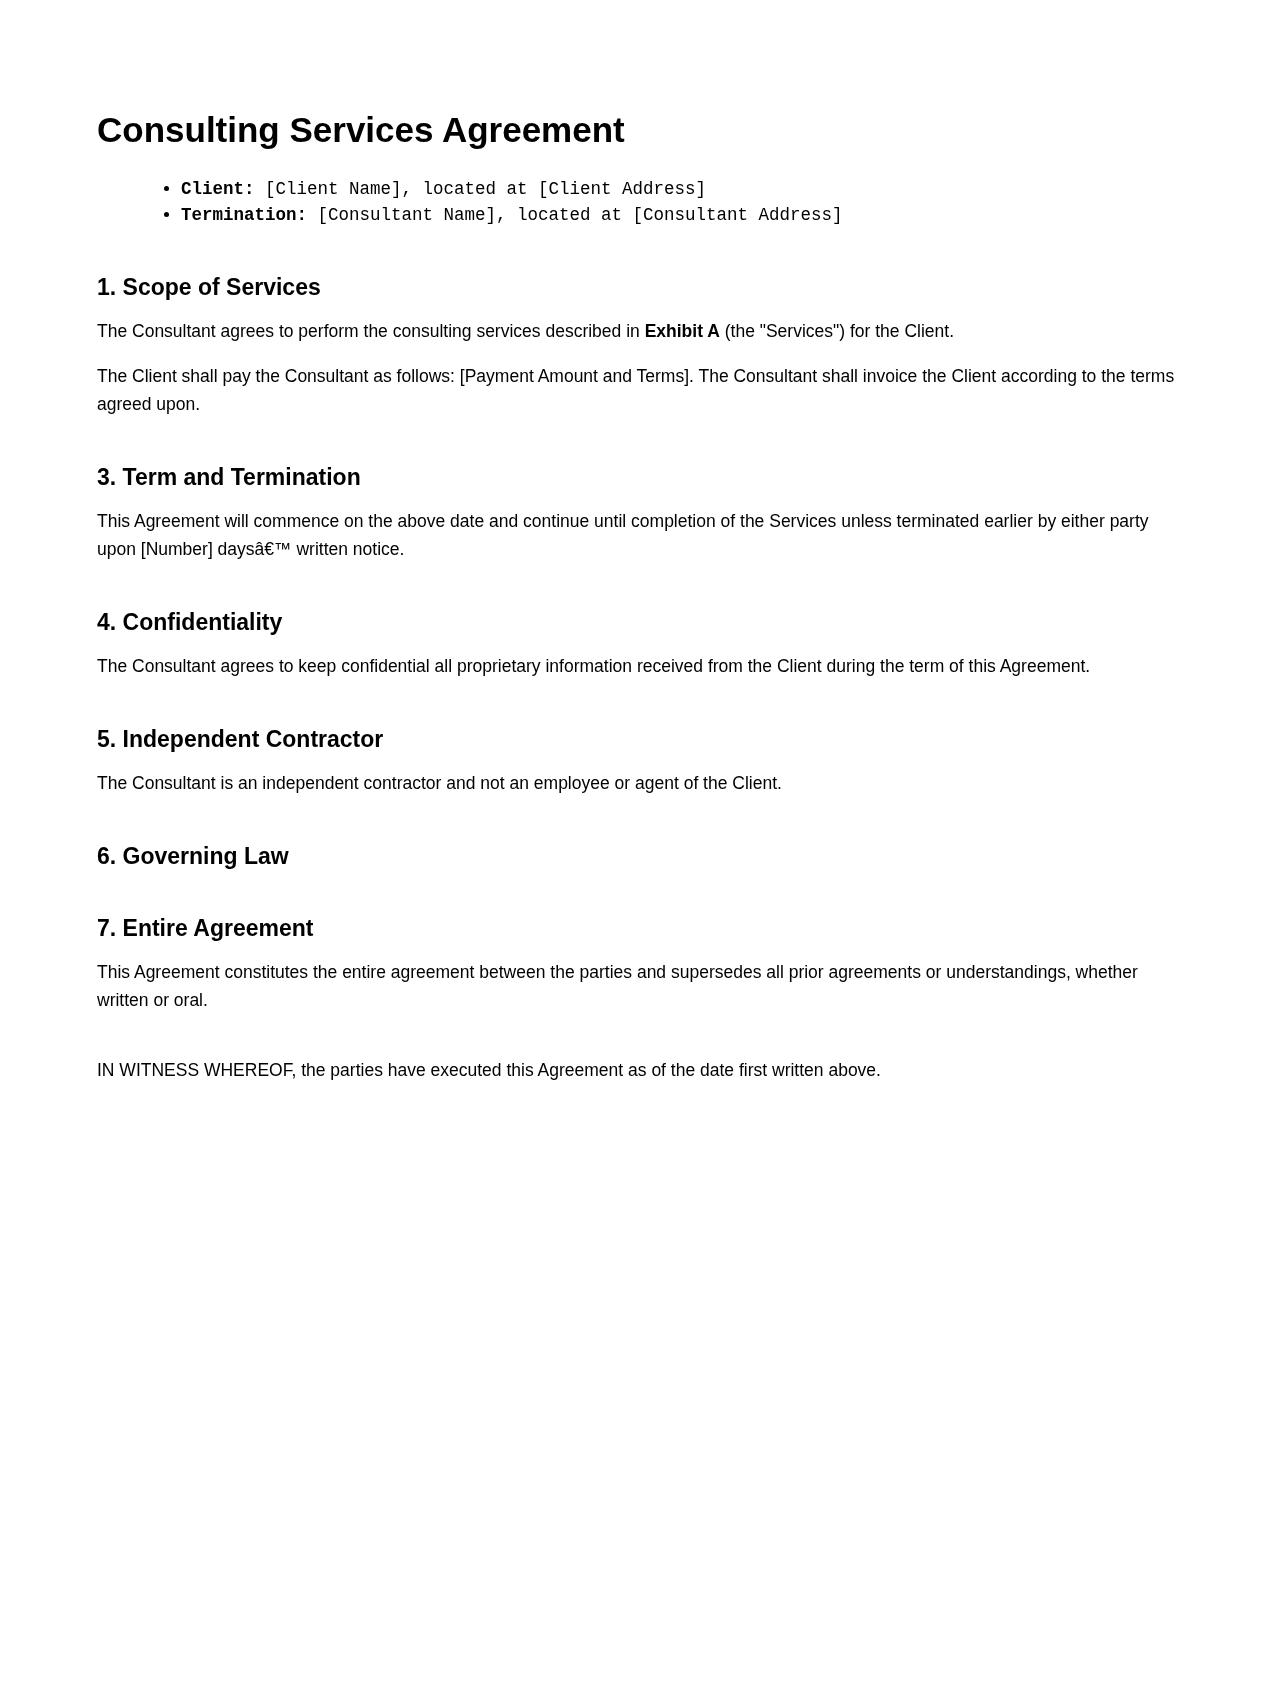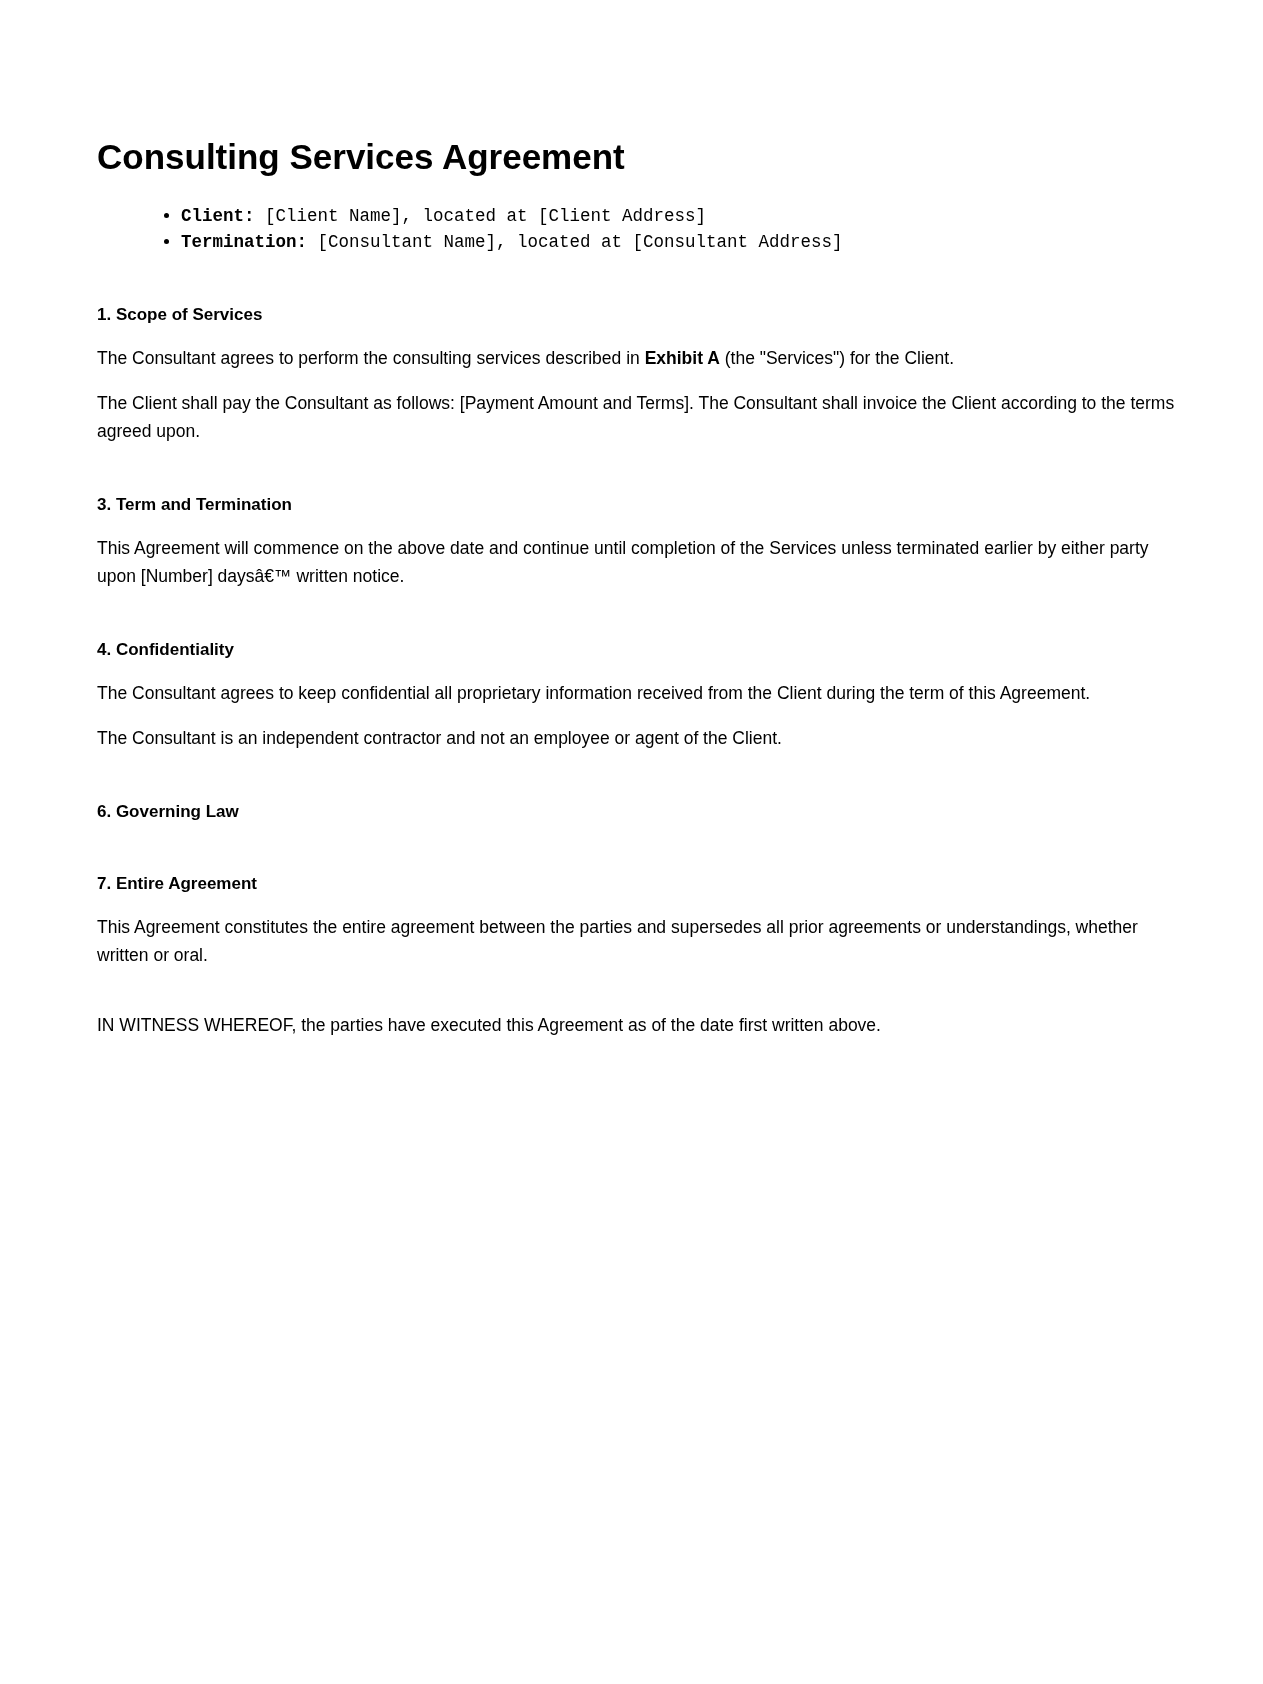--- a/index.html
+++ b/index.html
@@ -8,21 +8,21 @@
     background: #ffffff;
   }
   .page {
     width: 1263px;
     min-height: 1684px;
     box-sizing: border-box;
     background: #ffffff;
     color: #000000;
     font-family: "Liberation Sans", sans-serif;
     font-size: 17.5px;
-    padding: 113px 78px 40px 97px;
+    padding: 86px 78px 40px 97px;
   }
   h1.doc-title {
     font-size: 35px;
     line-height: 40px;
     font-weight: bold;
     margin: 24px 0 26px 0;
   }
   p {
     margin: 17px 0;
     line-height: 28px;
@@ -31,21 +31,21 @@
     margin: 22px 0;
     padding: 0 0 0 84px;
     list-style: disc;
     font-family: Liberation Mono, monospace;
   }
   ul.parties li {
     line-height: 26px;
     margin: 0;
   }
   h2.sec-heading {
-    font-size: 17px;
+    font-size: 23px;
     line-height: 25px;
     font-weight: bold;
     margin: 47px 0 17px 0;
   }
   .closing {
     margin-top: 42px;
   }
   strong { font-weight: bold; }
 </style>
 </head>
@@ -75,20 +75,21 @@
     <h2 class="sec-heading">3. Term and Termination</h2>
     <p class="sec-paragraph">This Agreement will commence on the above date and continue until completion of the Services unless terminated earlier by either party upon [Number] daysâ€™ written notice.</p>
   </section>
 
   <section class="doc-section">
     <h2 class="sec-heading">4. Confidentiality</h2>
     <p class="sec-paragraph">The Consultant agrees to keep confidential all proprietary information received from the Client during the term of this Agreement.</p>
   </section>
 
   <section class="doc-section">
+    <h2 class="sec-heading">5. Independent Contractor</h2>
     <p class="sec-paragraph">The Consultant is an independent contractor and not an employee or agent of the Client.</p>
   </section>
 
   <section class="doc-section">
     <h2 class="sec-heading">6. Governing Law</h2>
   </section>
 
   <section class="doc-section">
     <h2 class="sec-heading">7. Entire Agreement</h2>
     <p class="sec-paragraph">This Agreement constitutes the entire agreement between the parties and supersedes all prior agreements or understandings, whether written or oral.</p>

